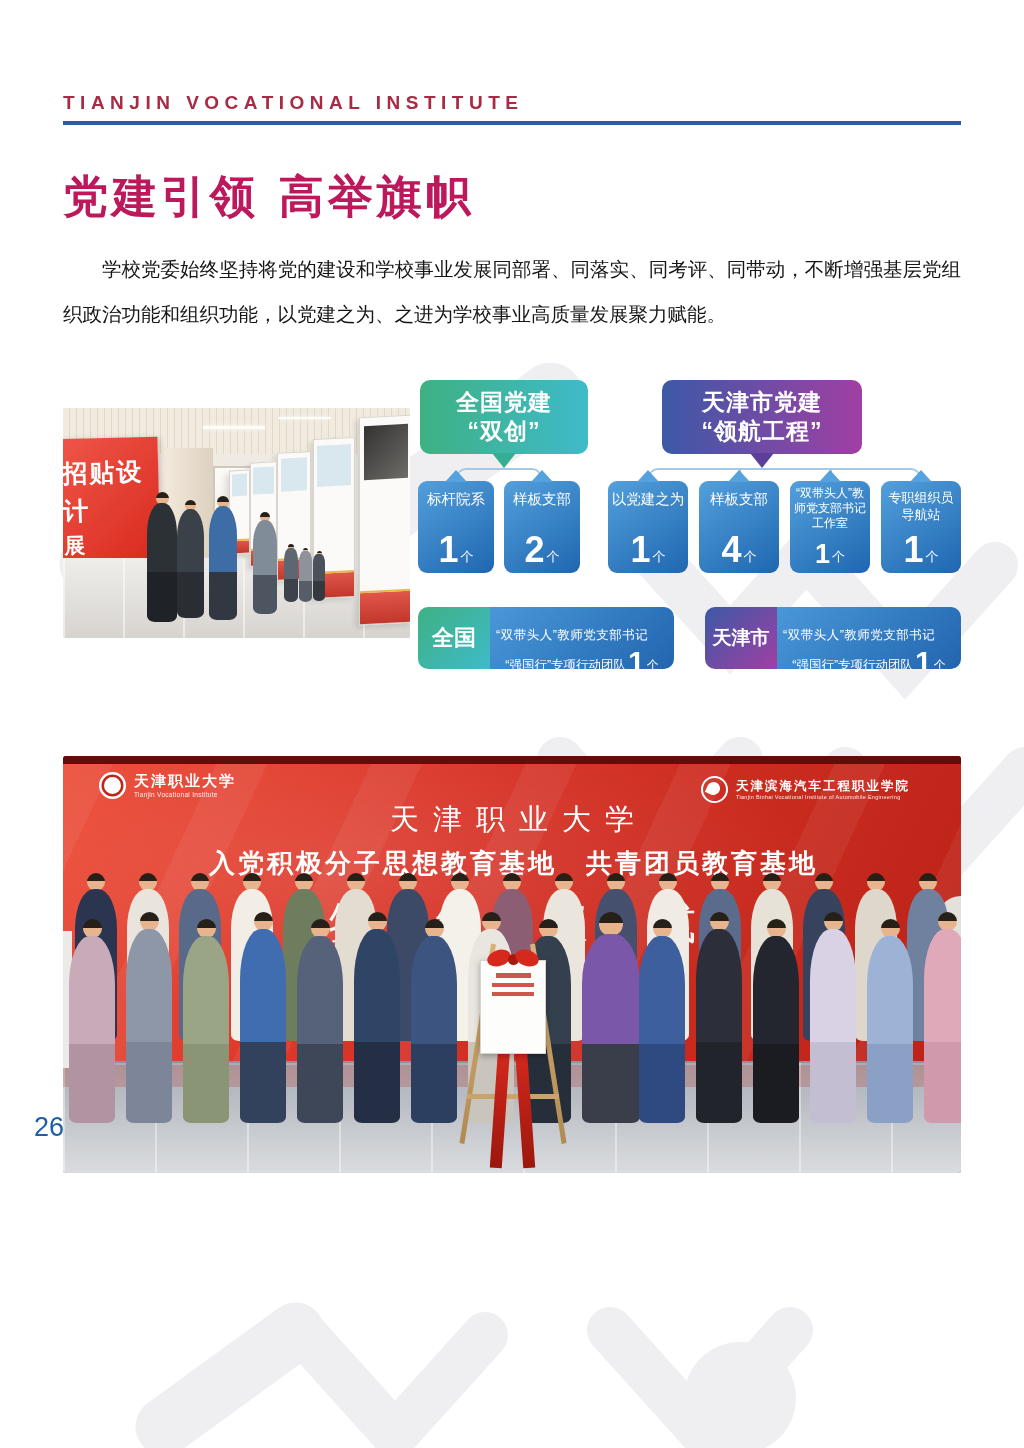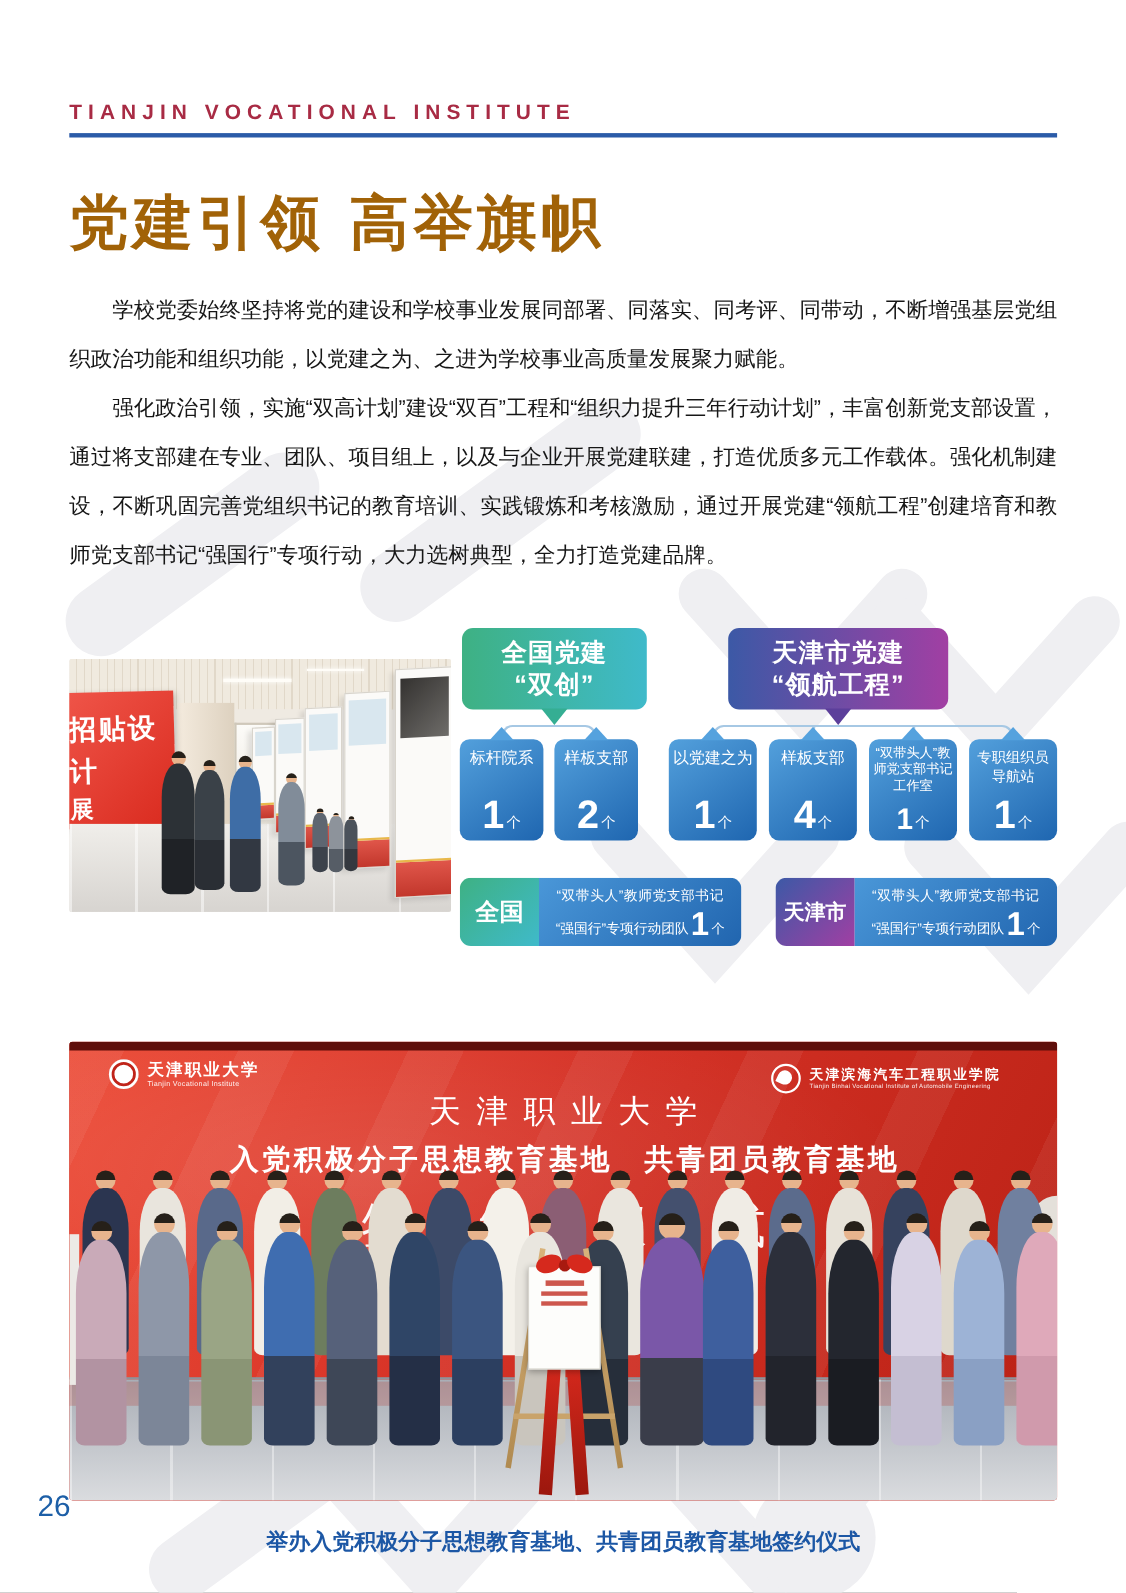--- a/index.html
+++ b/index.html
@@ -8,21 +8,21 @@
         font-family:"Liberation Sans","DejaVu Sans",sans-serif;}
   .watermark{position:absolute;top:0;left:0;z-index:0;}
   .content{position:relative;z-index:1;}
 
   
   .masthead{padding-top:92px;margin:0 63px;}
   .masthead-en{color:#A82B44;font-size:19px;font-weight:bold;letter-spacing:5.5px;}
   .masthead-rule{height:4px;background:#2B5BA8;margin-top:7px;}
 
   
-  .title{margin:42px 63px 0;color:#a16207;font-size:54px;font-weight:900;letter-spacing:4px;
+  .title{margin:42px 63px 0;color:#be185d;font-size:45px;font-weight:900;letter-spacing:4px;
          font-family:"DejaVu Serif","Liberation Serif",serif;}
   .body-text{margin:20px 63px 0;}
   .body-text p{margin:0;color:#161616;font-size:19.5px;line-height:44.5px;text-align:justify;text-indent:2em;}
 
   
   .gallery{position:relative;margin:44px 63px 0;height:336px;}
 
   
   .photo1{position:absolute;left:0;top:28px;width:347px;margin:0;}
   .p1-scene{position:relative;width:347px;height:230px;overflow:hidden;background:#efece7;border-radius:2px;}
@@ -83,21 +83,21 @@
   .b5 .sb-label{font-size:12px;line-height:1.25;}
   .b5 .sb-value{font-size:27px;}
   .b6 .sb-label{font-size:13px;text-align:center;}
   .banner{position:absolute;top:227px;height:62px;display:flex;border-radius:10px;overflow:hidden;}
   .bn1{left:0;width:256px;}
   .bn2{left:287px;width:256px;}
   .bn-region{width:72px;display:flex;align-items:center;justify-content:center;color:#fff;font-size:22px;font-weight:bold;}
   .bn1 .bn-region{background:linear-gradient(135deg,#3EB183,#3FBACA);}
   .bn2 .bn-region{background:linear-gradient(135deg,#3C59A6,#A13FA3);font-size:19px;}
   .bn-body{flex:1;background:linear-gradient(135deg,#4A97D8,#2165AF);color:#fff;padding:8px 6px 4px;}
-  .bn-l1{font-size:12.5px;text-align:center;letter-spacing:.5px;}
+  .bn-l1{font-size:12.5px;text-align:left;letter-spacing:.5px;margin-top:12px;}
   .bn-l2{font-size:12.5px;margin-top:6px;display:flex;align-items:flex-end;justify-content:center;gap:2px;}
   .bn-val{font-size:30px;font-weight:bold;line-height:.8;font-style:normal;}
   .bn-unit{font-size:12px;}
 
   
   .photo2{margin:40px 63px 0;}
   .p2-scene{position:relative;width:898px;height:417px;overflow:hidden;border-radius:3px;background:#c22318;}
   .p2-top{position:absolute;top:0;left:0;right:0;height:8px;background:#5f0e0a;z-index:4;}
   .p2-backdrop{position:absolute;top:6px;left:0;right:0;height:306px;
       background:linear-gradient(115deg,#ec4c38 0%,#d63226 45%,#bb2216 100%);}
@@ -182,21 +182,20 @@
 
     <header class="masthead">
       <div class="masthead-en">TIANJIN VOCATIONAL INSTITUTE</div>
       <div class="masthead-rule"></div>
     </header>
 
     <h1 class="title">党建引领 高举旗帜</h1>
 
     <section class="body-text">
       <p>学校党委始终坚持将党的建设和学校事业发展同部署、同落实、同考评、同带动，不断增强基层党组织政治功能和组织功能，以党建之为、之进为学校事业高质量发展聚力赋能。</p>
-      <p>强化政治引领，实施“双高计划”建设“双百”工程和“组织力提升三年行动计划”，丰富创新党支部设置，通过将支部建在专业、团队、项目组上，以及与企业开展党建联建，打造优质多元工作载体。强化机制建设，不断巩固完善党组织书记的教育培训、实践锻炼和考核激励，通过开展党建“领航工程”创建培育和教师党支部书记“强国行”专项行动，大力选树典型，全力打造党建品牌。</p>
     </section>
 
     <section class="gallery">
 
       <figure class="photo1">
         <div class="p1-scene">
           <div class="p1-ceiling"></div>
           <div class="p1-lamp" style="left:140px;top:18px;width:62px;height:3px;"></div>
           <div class="p1-lamp" style="left:216px;top:9px;width:52px;height:2px;"></div>
           <div class="p1-backwall"></div>
@@ -505,17 +504,16 @@
             <div class="eline"></div>
             <div class="eline"></div>
           </div>
           <div class="ebow">
               <div class="eknot"></div>
             </div>
         </div>
       </div>
     </figure>
 
-    <div class="caption2">举办入党积极分子思想教育基地、共青团员教育基地签约仪式</div>
 
     <div class="page-num">26</div>
   </div>
 </div>
 
 </body></html>

